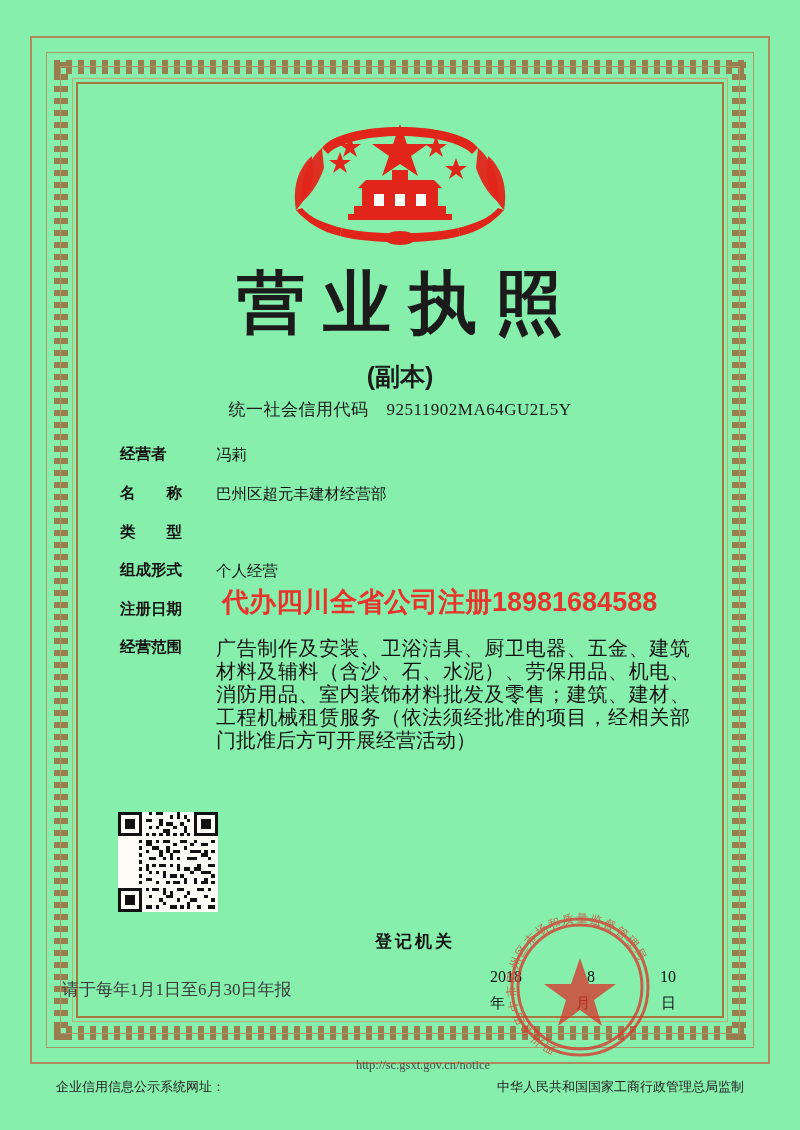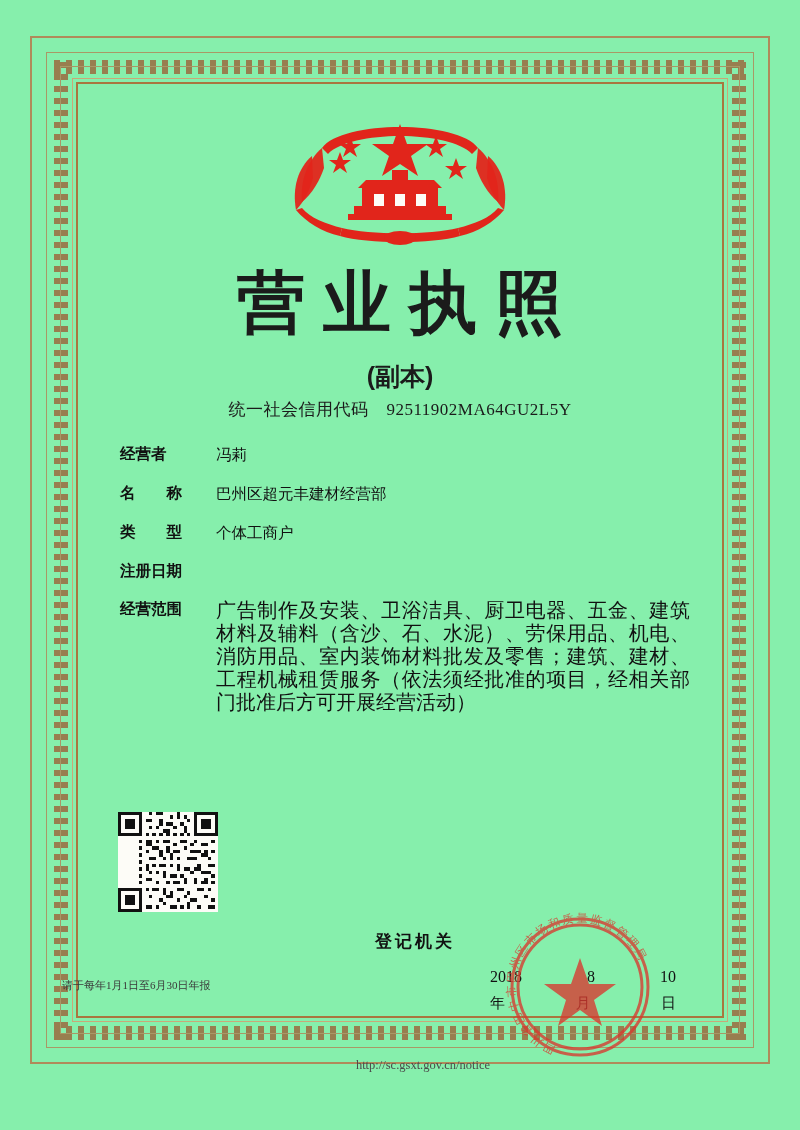--- a/index.html
+++ b/index.html
@@ -179,21 +179,21 @@
   .seal{
     position:absolute;left:505px;top:912px;
     width:150px;height:150px;
     opacity:.78;
   }
 
   
   .note-left{
     position:absolute;left:62px;top:978px;
     font-family:"Liberation Serif", serif;
-    font-size:11px;
+    font-size:17px;
     color:#3a3a3a;
     white-space:nowrap;
   }
   .url{
     position:absolute;left:0;right:0;top:1058px;
     text-align:center;
     font-family:"Liberation Serif", serif;
     font-size:12.5px;
     color:#4b4b4b;
     padding-left:46px;
@@ -273,36 +273,40 @@
       <div class="val">冯莉</div>
     </div>
 
     <div class="row">
       <div class="lbl">名　　称</div>
       <div class="val">巴州区超元丰建材经营部</div>
     </div>
 
     <div class="row">
       <div class="lbl">类　　型</div>
-      <div class="val">个体工商户</div>
-    </div>
-
-
+    </div>
+
+
+    <div class="row">
+      <div class="lbl">组成形式</div>
+      <div class="val">个人经营</div>
+    </div>
 
     <div class="row">
       <div class="lbl">注册日期</div>
     </div>
 
     <div class="row scope">
       <div class="lbl">经营范围</div>
       <div class="val">广告制作及安装、卫浴洁具、厨卫电器、五金、建筑材料及辅料（含沙、石、水泥）、劳保用品、机电、消防用品、室内装饰材料批发及零售；建筑、建材、工程机械租赁服务（依法须经批准的项目，经相关部门批准后方可开展经营活动）</div>
     </div>
 
   </div>
 
+  <div class="watermark">代办四川全省公司注册18981684588</div>
 
   <svg class="qr" viewBox="0 0 29 29" shape-rendering="crispEdges">
     <rect width="29" height="29" fill="#fdfcf7"></rect>
     <g fill="#111">
 
       <path d="M0 0h7v7h-7z"></path>
         <path d="M1 1h5v5h-5z" fill="#fdfcf7"></path>
         <path d="M2 2h3v3h-3z"></path>
 
       <path d="M22 0h7v7h-7z"></path>
@@ -356,14 +360,18 @@
     <polygon fill="#d8392f" points="75,46 84,72 111,72 89,88 97,114 75,98 53,114 61,88 39,72 66,72"></polygon>
     <path id="sealArc" d="M75,140 a65,65 0 1,1 0.1,0" fill="none"></path>
     <text font-family="'Liberation Sans',sans-serif" font-size="11.5" fill="#d8392f" letter-spacing="2">
       <textPath href="#sealArc" startOffset="6%">四川省巴中市巴州区市场和质量监督管理局</textPath>
     </text>
   </svg>
 
   <div class="note-left">请于每年1月1日至6月30日年报</div>
   <div class="url">http://sc.gsxt.gov.cn/notice</div>
 
+  <div class="footer">
+    <div class="f-left">企业信用信息公示系统网址：</div>
+    <div class="f-right">中华人民共和国国家工商行政管理总局监制</div>
+  </div>
 
 </div>
 
 </body></html>

